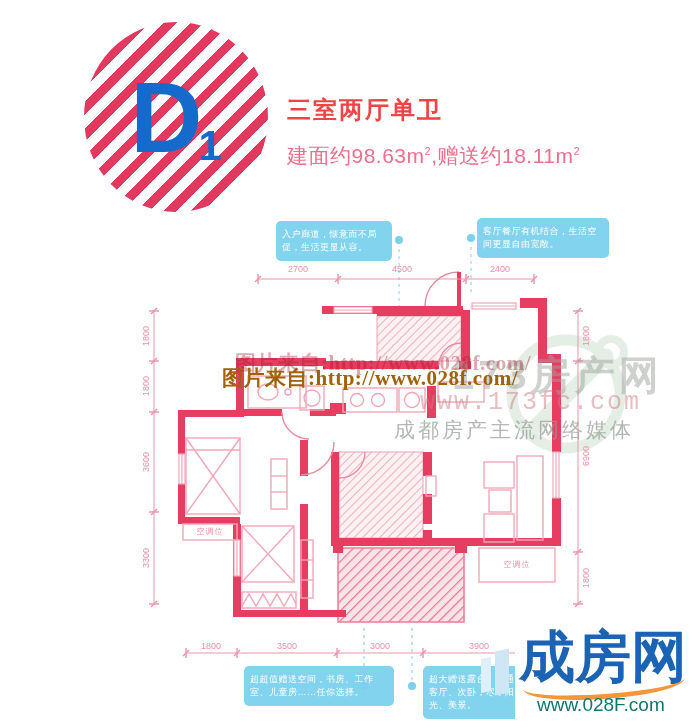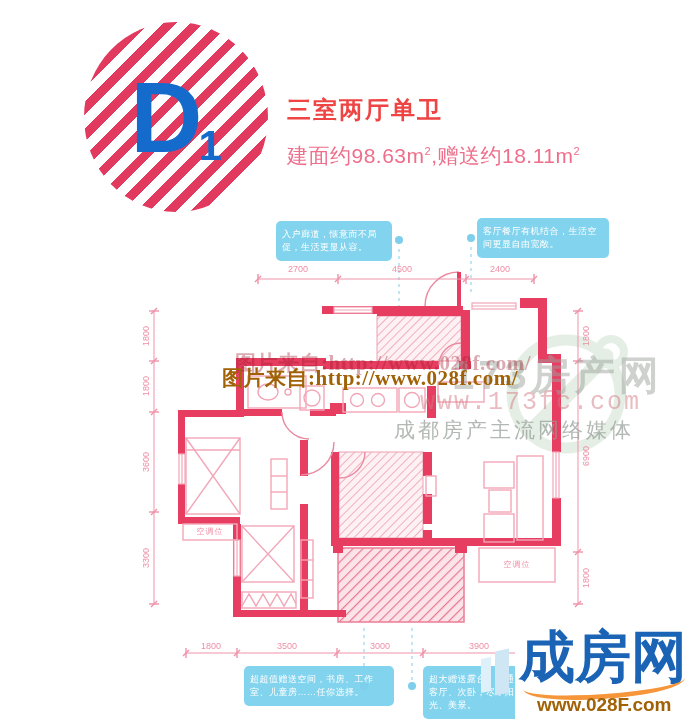--- a/index.html
+++ b/index.html
@@ -41,21 +41,21 @@
           color:rgba(212,122,132,.5);letter-spacing:2px;white-space:nowrap;z-index:1;}
   .wm-slogan{position:absolute;left:358px;top:416px;font-size:21px;
              color:rgba(148,156,150,.72);letter-spacing:3px;white-space:nowrap;z-index:1;margin-left:36px;}
 
   
   .logo{position:absolute;left:515px;top:624px;width:185px;height:97px;background:#ffffff;z-index:5;}
   .logo-name{position:absolute;left:4px;top:-4px;font-size:56px;font-weight:900;color:#1a63b5;
              letter-spacing:0px;white-space:nowrap;}
   .logo-swoosh{position:absolute;left:8px;top:44px;width:162px;height:26px;
                border-bottom:5px solid #f6953a;border-radius:50%;transform:rotate(-4deg);}
-  .logo-url{position:absolute;left:22px;top:70px;font-size:19px;font-weight:bold;color:#a16207;white-space:nowrap;}
+  .logo-url{position:absolute;left:22px;top:70px;font-size:19px;font-weight:normal;color:#0f766e;white-space:nowrap;}
   .logo-flag{position:absolute;left:-20px;top:26px;width:14px;height:44px;background:#cfe6f4;transform:skewY(-12deg);}
   .logo-flag2{position:absolute;left:-34px;top:34px;width:10px;height:34px;background:#def0fa;transform:skewY(-12deg);}
 
   svg.plan{position:absolute;left:0;top:0;z-index:0;}
 </style>
 </head>
 <body>
 
 <div class="page">
 

